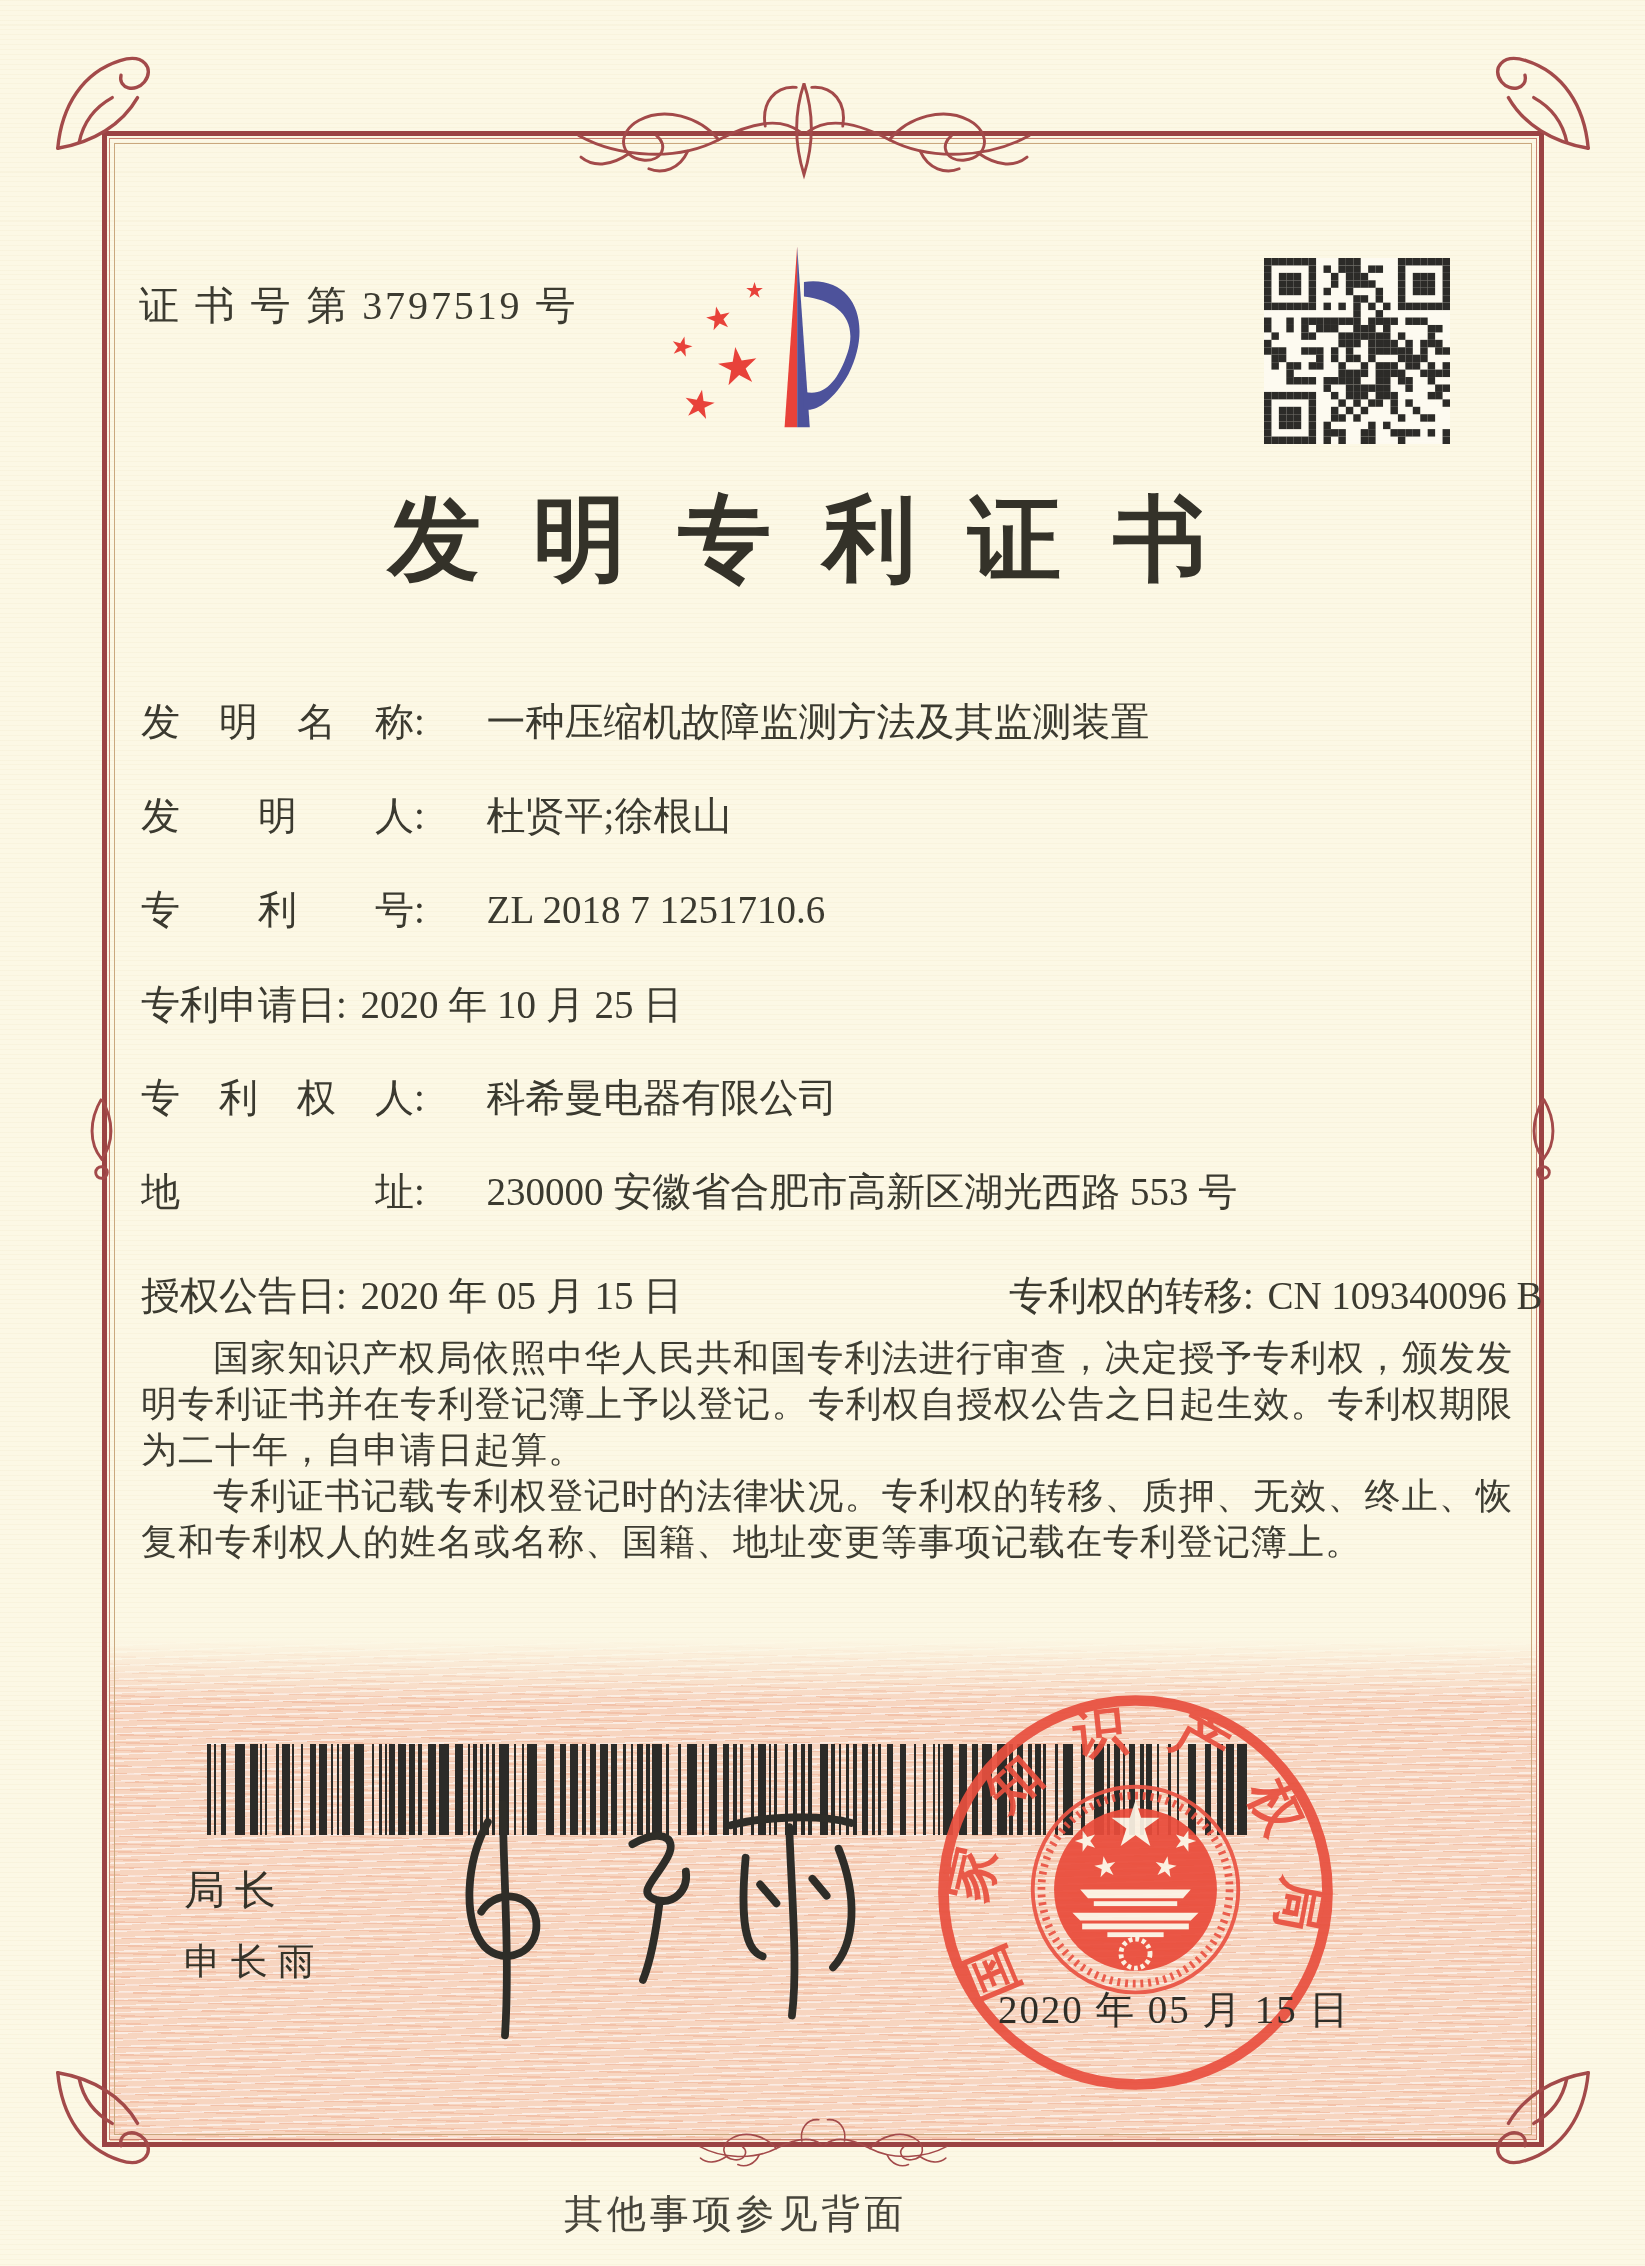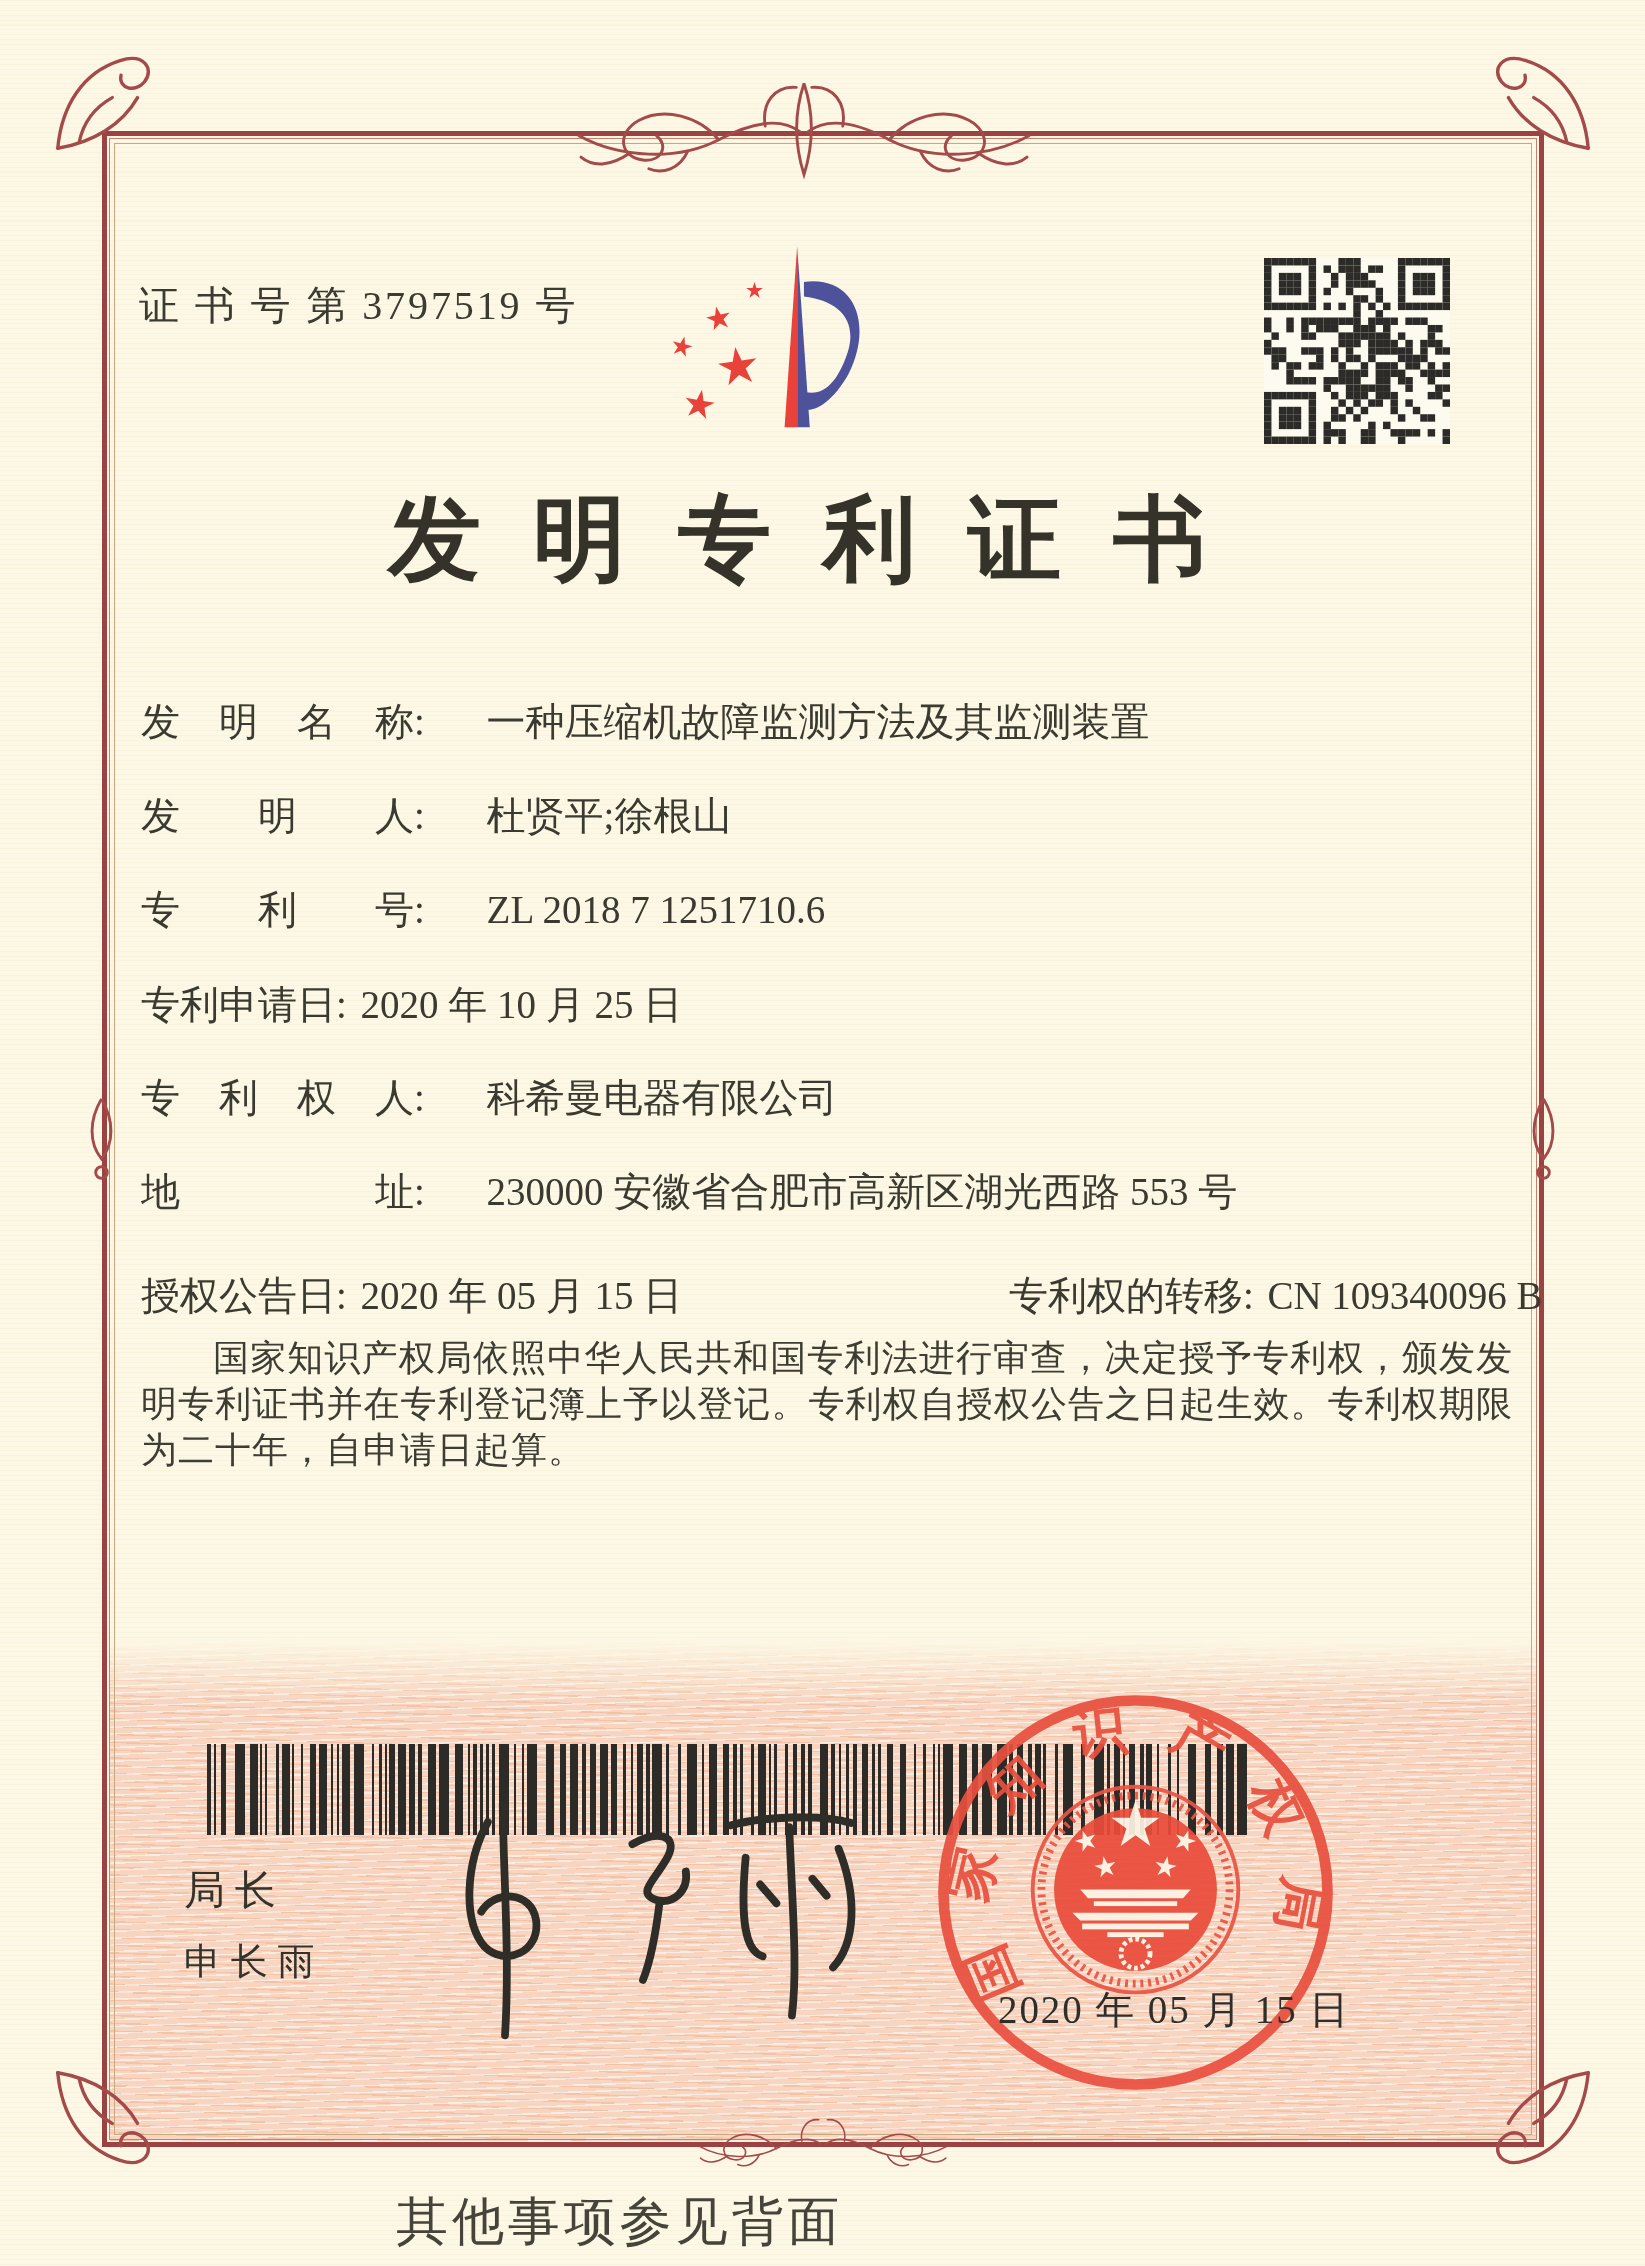--- a/index.html
+++ b/index.html
@@ -55,21 +55,21 @@
   .barcode i{position:absolute;top:0;bottom:0;background:#2c2b28;}
   .role{left:184px;top:1863px;font-size:41px;letter-spacing:9.7px;color:#353329;
     font-family:"Liberation Sans","DejaVu Sans",sans-serif;z-index:4;}
   .dname{left:184px;top:1937px;font-size:37px;letter-spacing:9.7px;color:#353329;
     font-family:"Liberation Sans","DejaVu Sans",sans-serif;z-index:4;}
   .signature{left:406px;top:1787px;z-index:5;}
   .seal{left:927px;top:1684px;width:417px;height:417px;z-index:4;}
   .seal-text{font-family:"Liberation Serif","DejaVu Serif",serif;font-weight:bold;}
   .seal-date{left:998px;top:1983px;font-size:39px;color:#2f2e28;letter-spacing:1.9px;z-index:5;}
   .page-info{left:543px;top:2092px;width:427px;text-align:center;font-size:33px;color:#3b3a30;z-index:4;}
-  .back-note{left:396px;top:2187px;width:679px;font-size:52px;
+  .back-note{left:396px;top:2187px;width:679px;text-align:center;font-size:39px;
     letter-spacing:3.9px;color:#46443a;z-index:4;}
 </style>
 </head>
 <body>
 
 <div class="page">
 
   <svg width="0" height="0" style="position:absolute" aria-hidden="true">
     <defs>
       <g id="star">
@@ -477,20 +477,21 @@
   </div>
   <div class="field f7">
     <span class="lbl">授权公告日:</span><span class="val">2020 年 05 月 15 日</span>
   </div>
   <div class="field f8">
     <span class="lbl">专利权的转移:</span><span class="val">CN 109340096 B</span>
   </div>
 
   <div class="abs body-text">
     <p>国家知识产权局依照中华人民共和国专利法进行审查，决定授予专利权，颁发发明专利证书并在专利登记簿上予以登记。专利权自授权公告之日起生效。专利权期限为二十年，自申请日起算。</p>
+    <p>专利证书记载专利权登记时的法律状况。专利权的转移、质押、无效、终止、恢复和专利权人的姓名或名称、国籍、地址变更等事项记载在专利登记簿上。</p>
   </div>
 
   <div class="abs barcode">
       <i style="left:0px;width:3.9px"></i>
       <i style="left:6.8px;width:1.9px"></i>
       <i style="left:13.6px;width:5.8px"></i>
       <i style="left:28px;width:9.7px"></i>
       <i style="left:43px;width:7.8px"></i>
       <i style="left:53px;width:1.9px"></i>
       <i style="left:58px;width:1.9px"></i>

